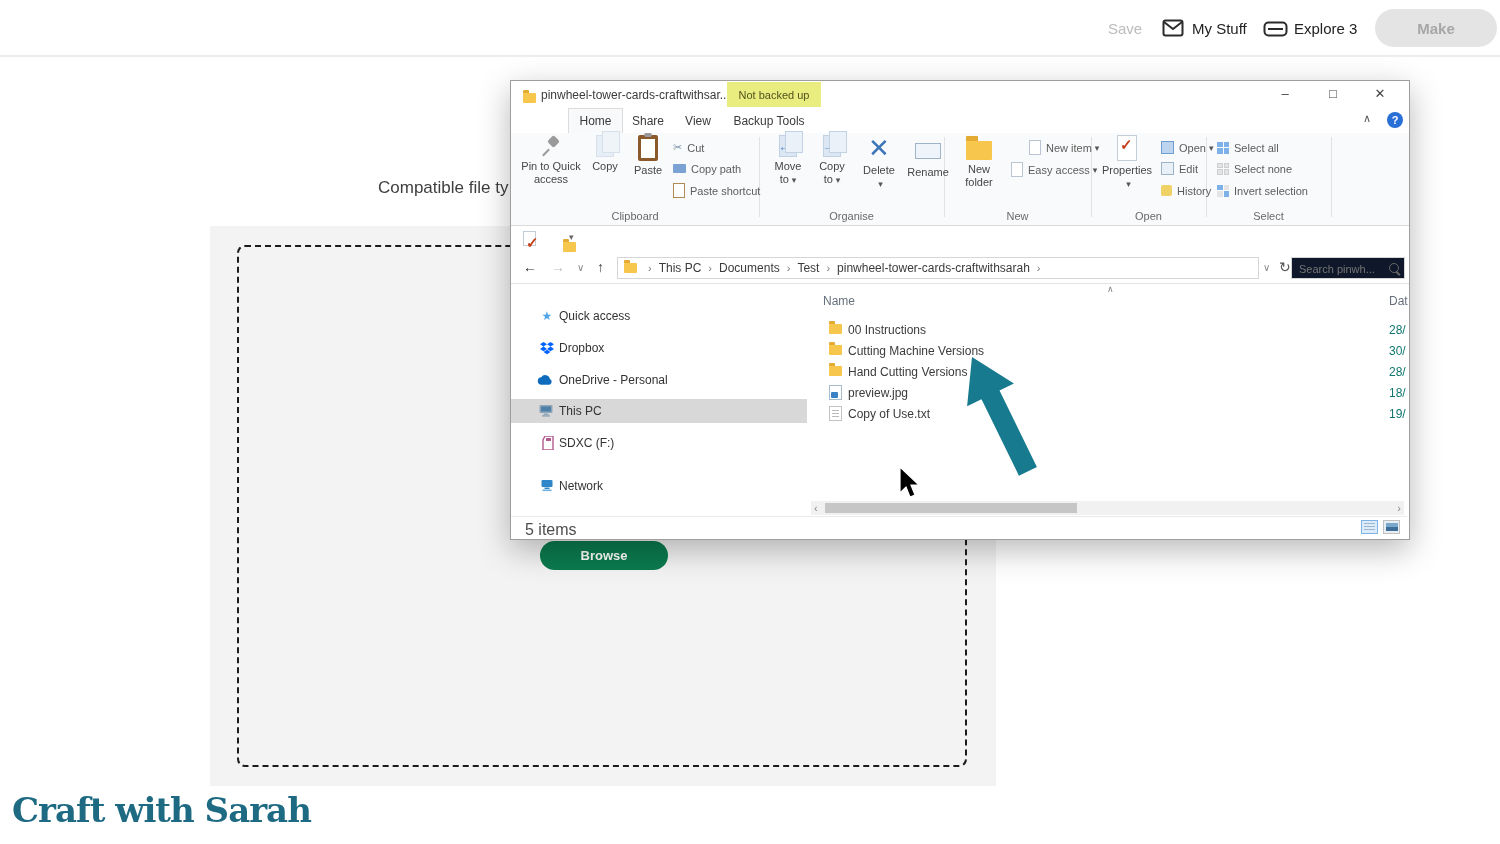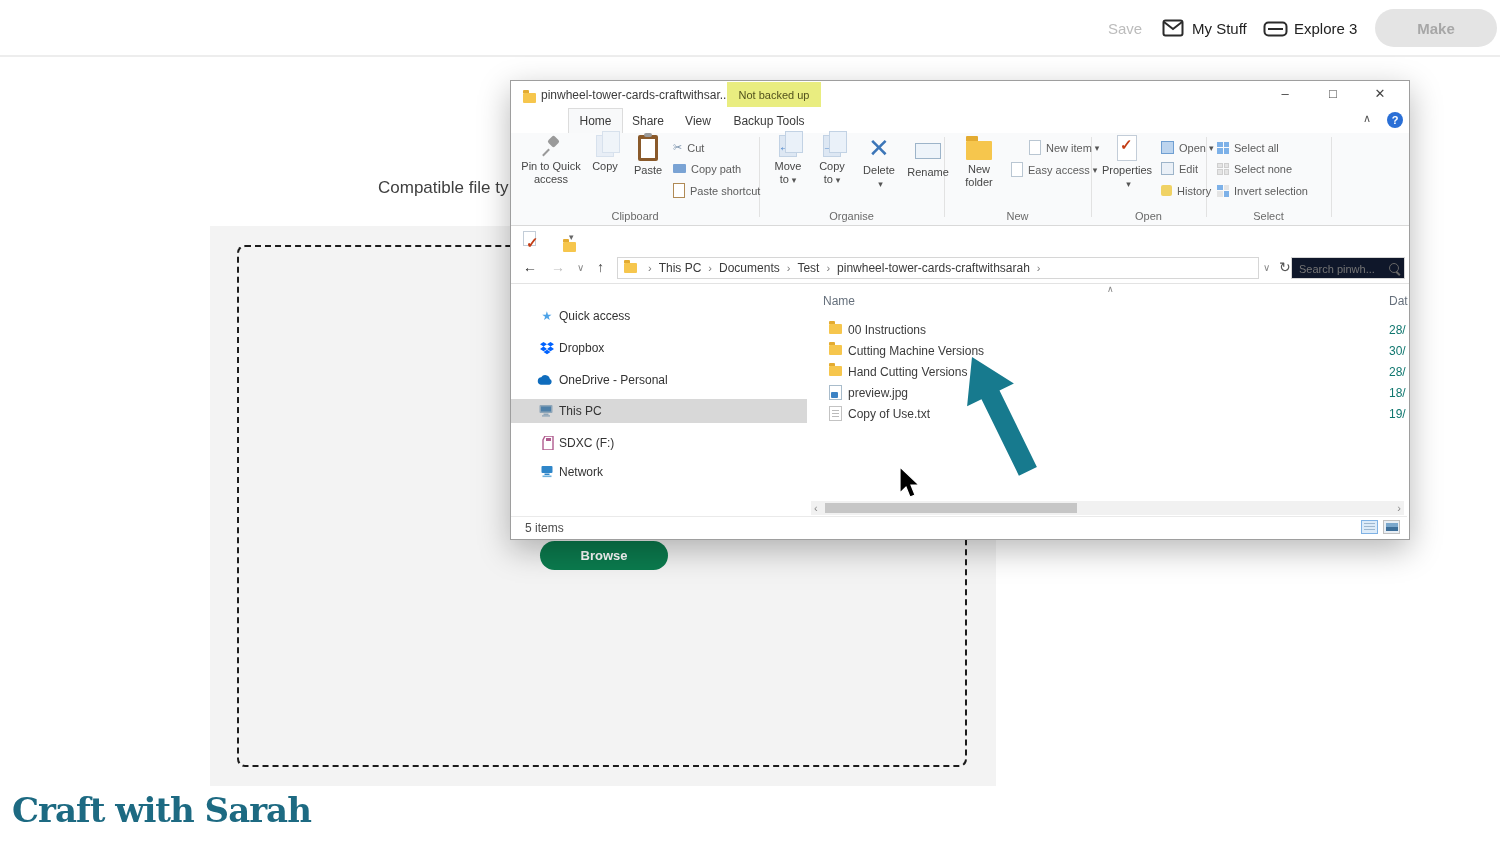--- a/index.html
+++ b/index.html
@@ -108,21 +108,21 @@
   .sort-ch{position:absolute;left:296px;top:0;font-size:9px;color:#888;}
   .frow{position:absolute;left:0;width:596px;height:19px;font-size:12px;color:#3b3b3b;}
   .frow .ic{position:absolute;left:18px;top:3px;}
   .frow .nm{position:absolute;left:37px;top:2px;}
   .frow .dt{position:absolute;left:578px;top:2px;color:#0f766e;width:18px;overflow:hidden;}
   .hscroll{position:absolute;left:300px;top:420px;width:593px;height:14px;background:#f1f1f1;}
   .hscroll .thumb{position:absolute;left:14px;top:2px;width:252px;height:10px;background:#c6c6c6;}
   .hscroll .ar{position:absolute;top:0;font-size:11px;color:#888;line-height:14px;}
 
   .statusbar{left:0;top:435px;width:896px;height:21px;border-top:1px solid #eaeaea;background:#fff;box-sizing:border-box;}
-  .status-txt{position:absolute;left:14px;top:4px;font-size:12px;color:#4d4d4d;}
+  .status-txt{position:absolute;left:14px;top:4px;font-size:16px;color:#4d4d4d;}
   .view-ic{position:absolute;top:3px;width:17px;height:14px;box-sizing:border-box;}
   .view-list{left:850px;border:1px solid #7fb2e5;background:#dcebf9;}
   .view-list::after{content:"";position:absolute;left:2px;top:2px;right:2px;bottom:2px;
       background:repeating-linear-gradient(#9db7cf 0 1px,transparent 1px 3px);}
   .view-thumb{left:872px;border:1px solid #c0c0c0;background:#e8eef4;}
   .view-thumb::after{content:"";position:absolute;left:2px;top:2px;width:12px;height:8px;
       background:linear-gradient(#7aa7cc 0 50%,#3c6e99 50% 100%);}
 
   .pin-ic{display:inline-block;width:20px;height:22px;position:relative;}
   .pin-ic::before{content:"";position:absolute;left:8px;top:2px;width:9px;height:9px;background:#9a9a9a;border-radius:2px;transform:rotate(45deg);}
@@ -360,21 +360,21 @@
         </svg>
         <span class="lbl">This PC</span>
       </div>
       <div class="side-item" style="top:147px">
         <svg class="ic" style="left:29px" width="12" height="14" viewBox="0 0 12 14">
           <path d="M3 0 H11 V14 H1 V4 Z" fill="#fff" stroke="#b05c8f" stroke-width="1.4"></path>
           <rect x="4" y="2" width="5" height="3" fill="#b05c8f"></rect>
         </svg>
         <span class="lbl">SDXC (F:)</span>
       </div>
-      <div class="side-item" style="top:176px">
+      <div class="side-item" style="top:190px">
         <svg class="ic" style="left:28px" width="15" height="12" viewBox="0 0 15 12">
           <rect x="2" y="0" width="11" height="7" rx="1" fill="#2f86c9"></rect>
           <rect x="5" y="7.5" width="5" height="1.5" fill="#2f86c9"></rect>
           <rect x="3" y="9.5" width="9" height="1.6" fill="#6db1dd"></rect>
         </svg>
         <span class="lbl">Network</span>
       </div>
 
       <div class="filelist">
         <span class="sort-ch g g-upch"></span>

